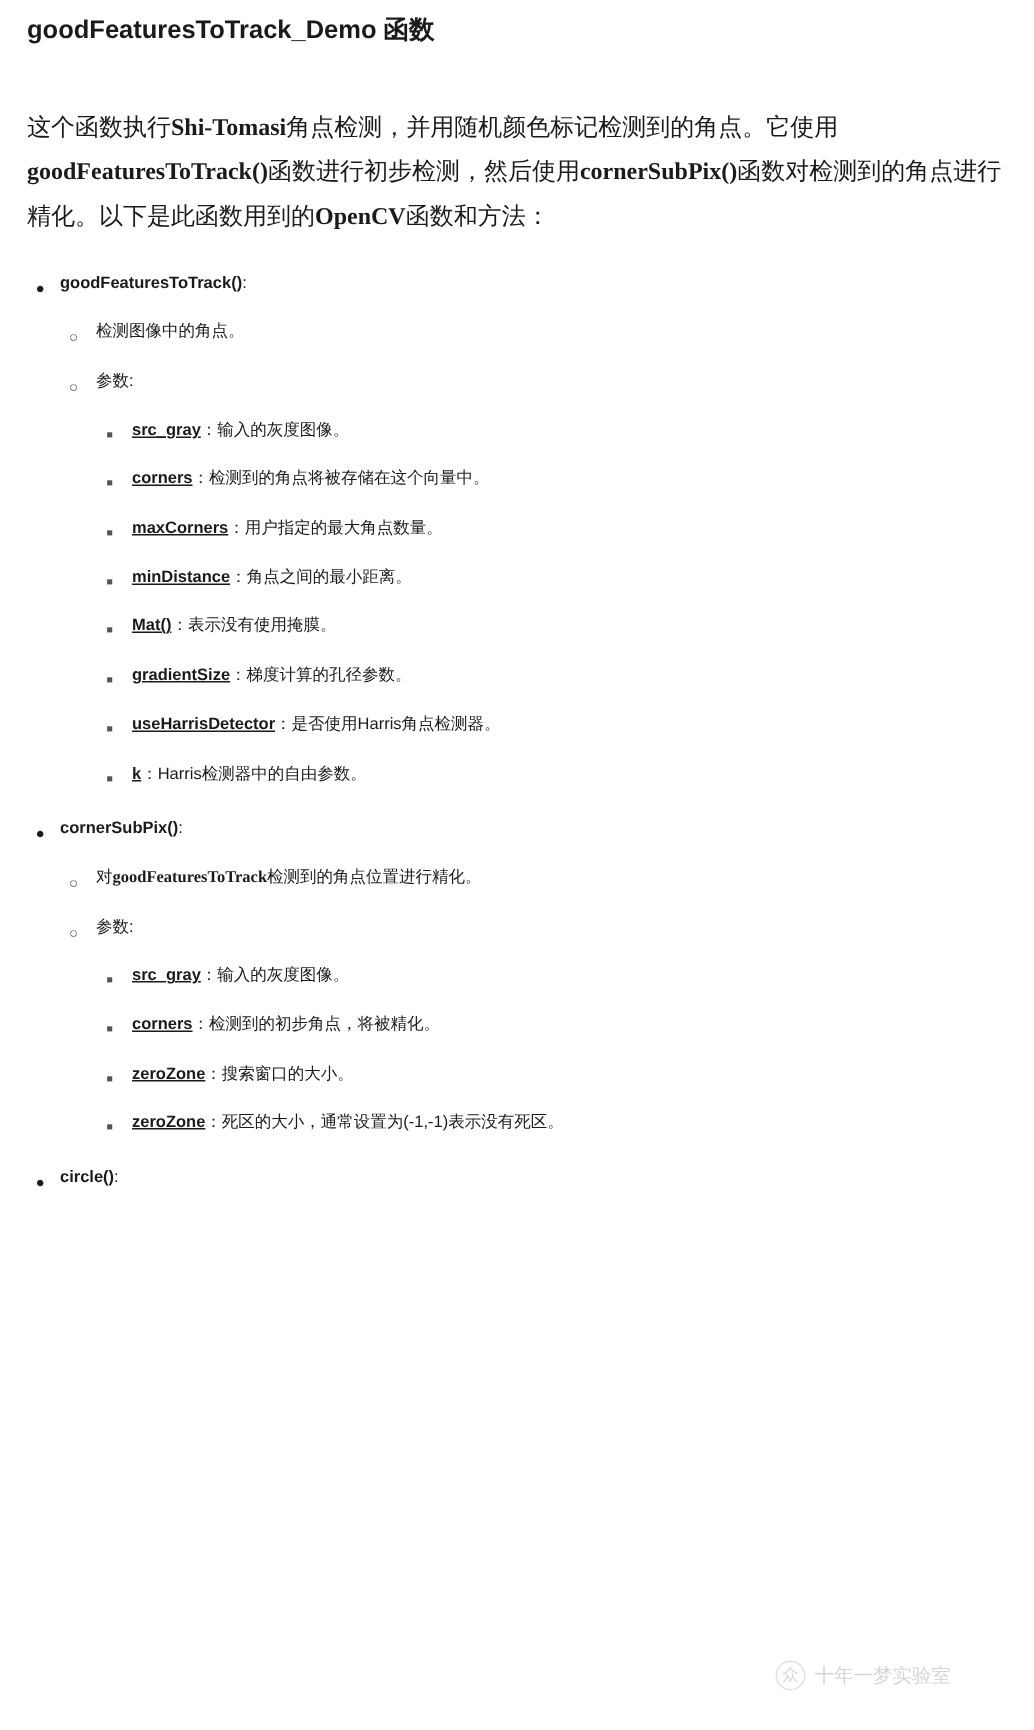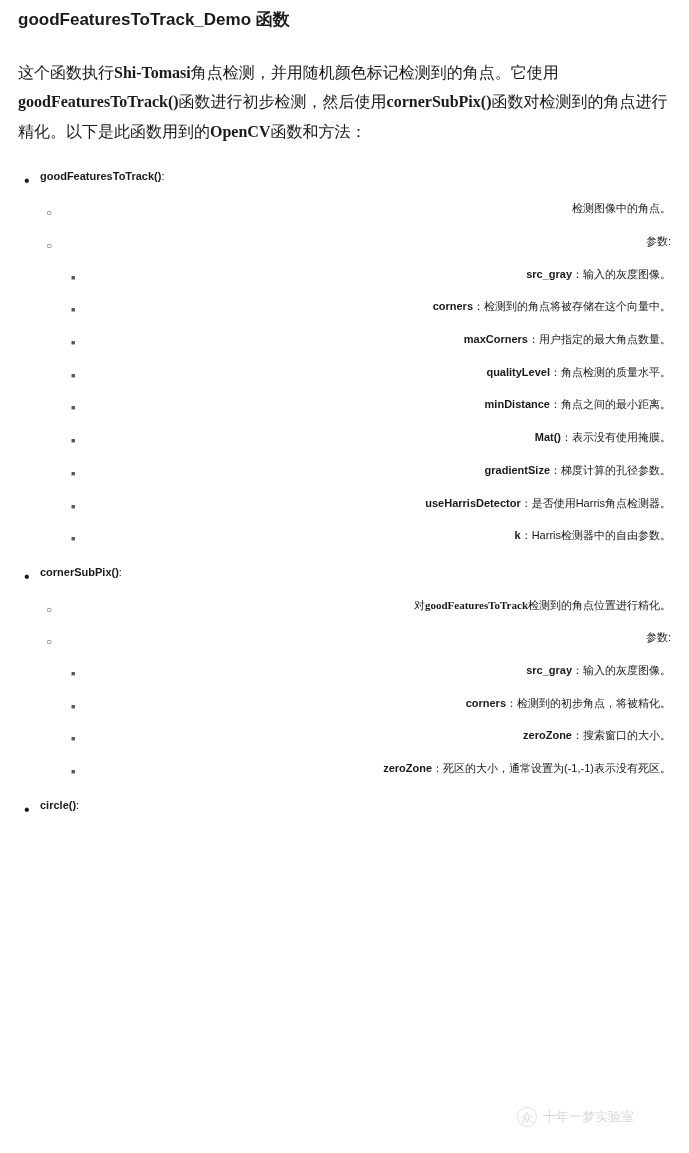--- a/index.html
+++ b/index.html
@@ -11,21 +11,21 @@
       font-family: -apple-system, BlinkMacSystemFont, "Segoe UI", "PingFang SC", "Microsoft YaHei", sans-serif;
       background: #ffffff;
       color: #1a1a1a;
       padding: 6px 18px 18px 18px;
       width: 689px;
       line-height: 1.7;
     }
     .section-title {
       font-weight: 700;
       font-size: 17px;
-      margin-bottom: 23px;
+      margin-bottom: 36px;
     }
     .paragraph {
       font-size: 16px;
       margin-bottom: 20px;
       line-height: 1.85;
     }
     .bold-inline {
       font-weight: 700;
       font-family: Liberation Serif, serif;
     }
@@ -44,21 +44,20 @@
       content: "•";
       position: absolute;
       left: 6px;
       top: 0;
       font-size: 16px;
       color: #1a1a1a;
     }
     ul ul {
       margin-top: 14px;
       margin-left: 2px;
-      text-align: right;
     }
     ul ul li {
       padding-left: 22px;
     }
     ul ul li::before {
       content: "○";
       font-size: 10px;
       left: 4px;
       top: 5px;
       color: #555;
@@ -67,20 +66,21 @@
       content: "■";
       font-size: 7px;
       top: 7px;
       left: 5px;
     }
     .fn-name {
       font-weight: 700;
     }
     .param-name {
       font-weight: 700;
+      text-decoration: underline;
     }
     .outer-list > li {
       margin-bottom: 18px;
     }
     .watermark {
       position: absolute;
       right: 55px;
       bottom: 25px;
       display: flex;
       align-items: center;
@@ -110,21 +110,20 @@
   <span>这个函数执行</span><span class="bold-inline">Shi-Tomasi</span><span>角点检测，并用随机颜色标记检测到的角点。它使用</span><span class="bold-inline">goodFeaturesToTrack()</span><span>函数进行初步检测，然后使用</span><span class="bold-inline">cornerSubPix()</span><span>函数对检测到的角点进行精化。以下是此函数用到的</span><span class="bold-inline">OpenCV</span><span>函数和方法：</span>
 </div>
 
 <ul class="outer-list" id="functions-list">
     <li><span class="fn-name">goodFeaturesToTrack()</span><span>:</span><ul>
         <li><span>检测图像中的角点。</span></li>
         <li><span>参数:</span><ul>
             <li><span class="param-name">src_gray</span><span>：输入的灰度图像。</span></li>
             <li><span class="param-name">corners</span><span>：检测到的角点将被存储在这个向量中。</span></li>
             <li><span class="param-name">maxCorners</span><span>：用户指定的最大角点数量。</span></li>
-            <li><span class="param-name">qualityLevel</span><span>：角点检测的质量水平。</span></li>
             <li><span class="param-name">minDistance</span><span>：角点之间的最小距离。</span></li>
             <li><span class="param-name">Mat()</span><span>：表示没有使用掩膜。</span></li>
             <li><span class="param-name">gradientSize</span><span>：梯度计算的孔径参数。</span></li>
             <li><span class="param-name">useHarrisDetector</span><span>：是否使用Harris角点检测器。</span></li>
             <li><span class="param-name">k</span><span>：Harris检测器中的自由参数。</span></li>
           </ul></li>
       </ul></li>
     <li><span class="fn-name">cornerSubPix()</span><span>:</span><ul>
         <li><span>对</span><span class="bold-inline">goodFeaturesToTrack</span><span>检测到的角点位置进行精化。</span></li>
         <li><span>参数:</span><ul>

